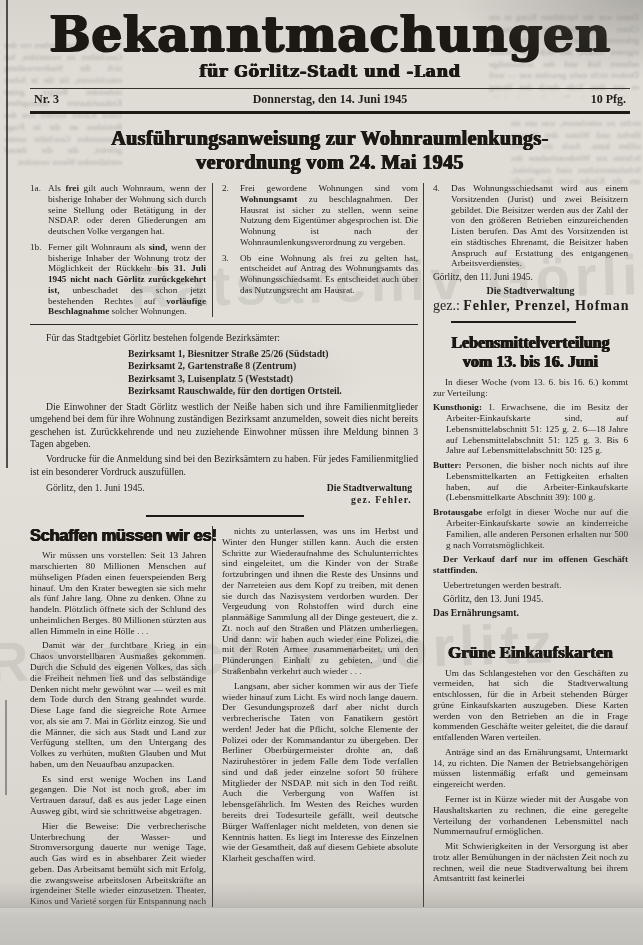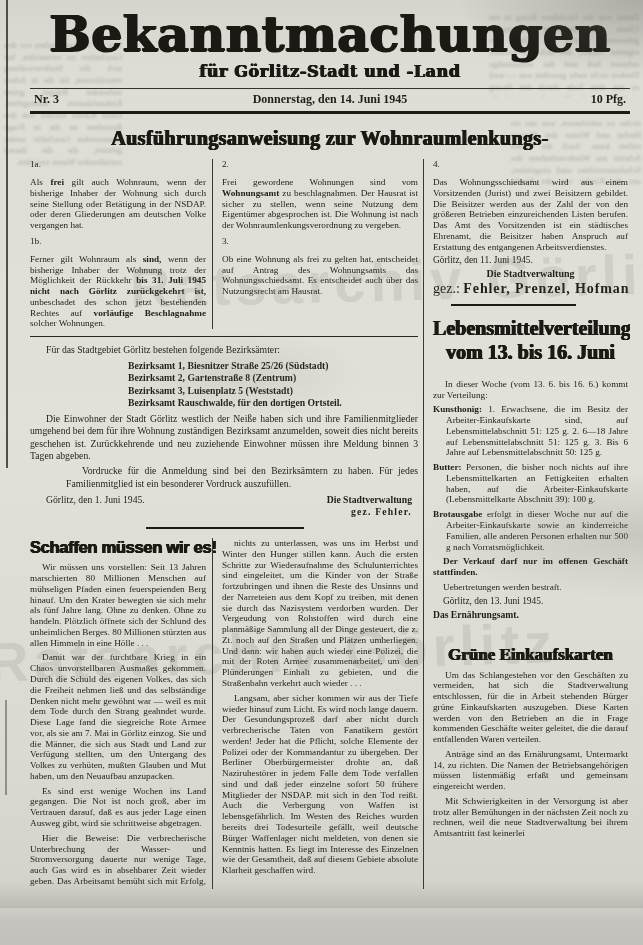--- a/index.html
+++ b/index.html
@@ -45,60 +45,60 @@
   .left-zone{width:388px;flex:none;}
   .right-zone{flex:1;border-left:1.2px solid #3a3731;margin-left:5px;padding-left:9px;padding-right:2px;min-width:0;}
 
   .smallbody{font-size:9.2px;line-height:1.17;}
   p{margin:0;}
 
   .lead-cols{display:flex;border-bottom:1.5px solid #2a2722;padding-bottom:7px;}
   .lead-c1{width:176px;flex:none;}
   .lead-c2{flex:1;border-left:1px solid #3a3731;margin-left:6px;padding-left:9px;min-width:0;}
 
-  .lead-item{display:flex;flex-direction:column;}
+  .lead-item{display:flex;}
   .lead-item + .lead-item{margin-top:5px;}
   .lead-item .num{flex:0 0 18px;}
   .lead-item .itx{flex:1;text-align:justify;hyphens:auto;}
 
   .dl{font-size:9.4px;margin-top:3px;}
   .sig-org{font-weight:bold;text-align:center;font-size:10px;margin-top:2px;}
   .sig-names{font-size:14px;margin-top:1px;white-space:nowrap;}
   .sig-names b{letter-spacing:0.9px;}
   .short-rule{width:125px;height:1.6px;background:#1d1a16;margin:7px 55px 9px 18px;}
 
   
   .bezirk{margin-top:7px;font-size:9.7px;line-height:1.27;}
   .bezirk .indent{text-indent:16px;text-align:justify;hyphens:auto;}
   .bezirk .offices{margin:3px 0 3px 98px;font-weight:bold;line-height:1.3;}
-  .bezirk .p2{margin-top:3px;margin-left:36px;}
+  .bezirk .p2{margin-top:3px;}
   .bz-sig{display:flex;justify-content:space-between;margin-top:4px;padding-left:16px;padding-right:6px;}
   .bz-sig .right{text-align:right;line-height:1.25;}
   .bz-sig .right .o{font-weight:bold;}
   .bz-sig .right .n{letter-spacing:1.2px;font-weight:bold;}
   .center-rule{width:158px;height:2px;background:#1d1a16;margin:9px 0 9px 116px;}
 
   
   .article{display:flex;}
   .art-c1{width:176px;flex:none;}
   .art-c2{flex:1;border-left:1px solid #3a3731;margin-left:6px;padding-left:9px;min-width:0;}
   .art-head{
     font-family:"Liberation Sans",sans-serif;font-weight:bold;font-size:16.5px;
     letter-spacing:-0.3px;white-space:nowrap;margin:0 0 5px;color:#1c1915;
   }
   .apara{text-indent:12px;text-align:justify;hyphens:auto;margin-top:4px;}
   .apara:first-of-type{margin-top:0;}
 
   
   .sec-head{
     text-align:center;font-family:"Liberation Serif",serif;font-weight:bold;
-    font-size:20px;line-height:1.22;color:#1c1915;margin:0;
+    font-size:16px;line-height:1.22;color:#1c1915;margin:0;
   }
   .food{margin-top:10px;}
-  .food .intro{text-indent:12px;margin-top:14px;text-align:justify;}
+  .food .intro{text-indent:12px;margin-top:5px;text-align:justify;}
   .hang{padding-left:13px;text-indent:-13px;text-align:justify;hyphens:auto;margin-top:4px;}
   .boldp{font-weight:bold;text-indent:10px;text-align:justify;margin-top:4px;}
   .note{text-indent:10px;margin-top:4px;}
   .food .dl{text-indent:10px;}
   .sig-right{font-weight:bold;padding-right:14px;margin-top:2px;font-size:9.6px;}
   .green{margin-top:25px;}
   .green .sec-head{font-size:17px;}
   .green .apara{margin-top:4px;}
 
   
@@ -156,20 +156,21 @@
     </header>
 
     <div class="issue-bar">
       <span class="l">Nr. 3</span>
       <span class="c">Donnerstag, den 14. Juni 1945</span>
       <span class="r">10 Pfg.</span>
     </div>
 
     <h2 class="lead-headline fat">
       <span>Ausführungsanweisung zur Wohnraumlenkungs-</span><br>
+      <span>verordnung vom 24. Mai 1945</span>
     </h2>
 
     <div class="main-grid">
 
       <div class="left-zone">
 
         <div class="lead-cols smallbody">
           <div class="lead-c1">
             <p class="lead-item">
               <span class="num">1a.</span>
@@ -253,20 +254,21 @@
           <p class="boldp">Der Verkauf darf nur im offenen Geschäft stattfinden.</p>
           <p class="note">Uebertretungen werden bestraft.</p>
           <p class="dl">Görlitz, den 13. Juni 1945.</p>
           <p class="sig-right">Das Ernährungsamt.</p>
         </section>
 
         <section class="green">
           <h3 class="sec-head fat">Grüne Einkaufskarten</h3>
           <p class="apara">Um das Schlangestehen vor den Geschäften zu vermeiden, hat sich die Stadtverwaltung entschlossen, für die in Arbeit stehenden Bürger grüne Einkaufskarten auszugeben. Diese Karten werden von den Betrieben an die in Frage kommenden Geschäfte weiter geleitet, die die darauf entfallenden Waren verteilen.</p>
           <p class="apara">Anträge sind an das Ernährungsamt, Untermarkt 14, zu richten. Die Namen der Betriebsangehörigen müssen listenmäßig erfaßt und gemeinsam eingereicht werden.</p>
+          <p class="apara">Ferner ist in Kürze wieder mit der Ausgabe von Haushaltskarten zu rechnen, die eine geregelte Verteilung der vorhandenen Lebensmittel nach Nummernaufruf ermöglichen.</p>
           <p class="apara">Mit Schwierigkeiten in der Versorgung ist aber trotz aller Bemühungen in der nächsten Zeit noch zu rechnen, weil die neue Stadtverwaltung bei ihrem Amtsantritt fast keinerlei</p>
         </section>
       </div>
     </div>
   </div>
 
   <div class="bottom-shadow"></div>
   <div class="bottom-band"></div>
 </div>
 

